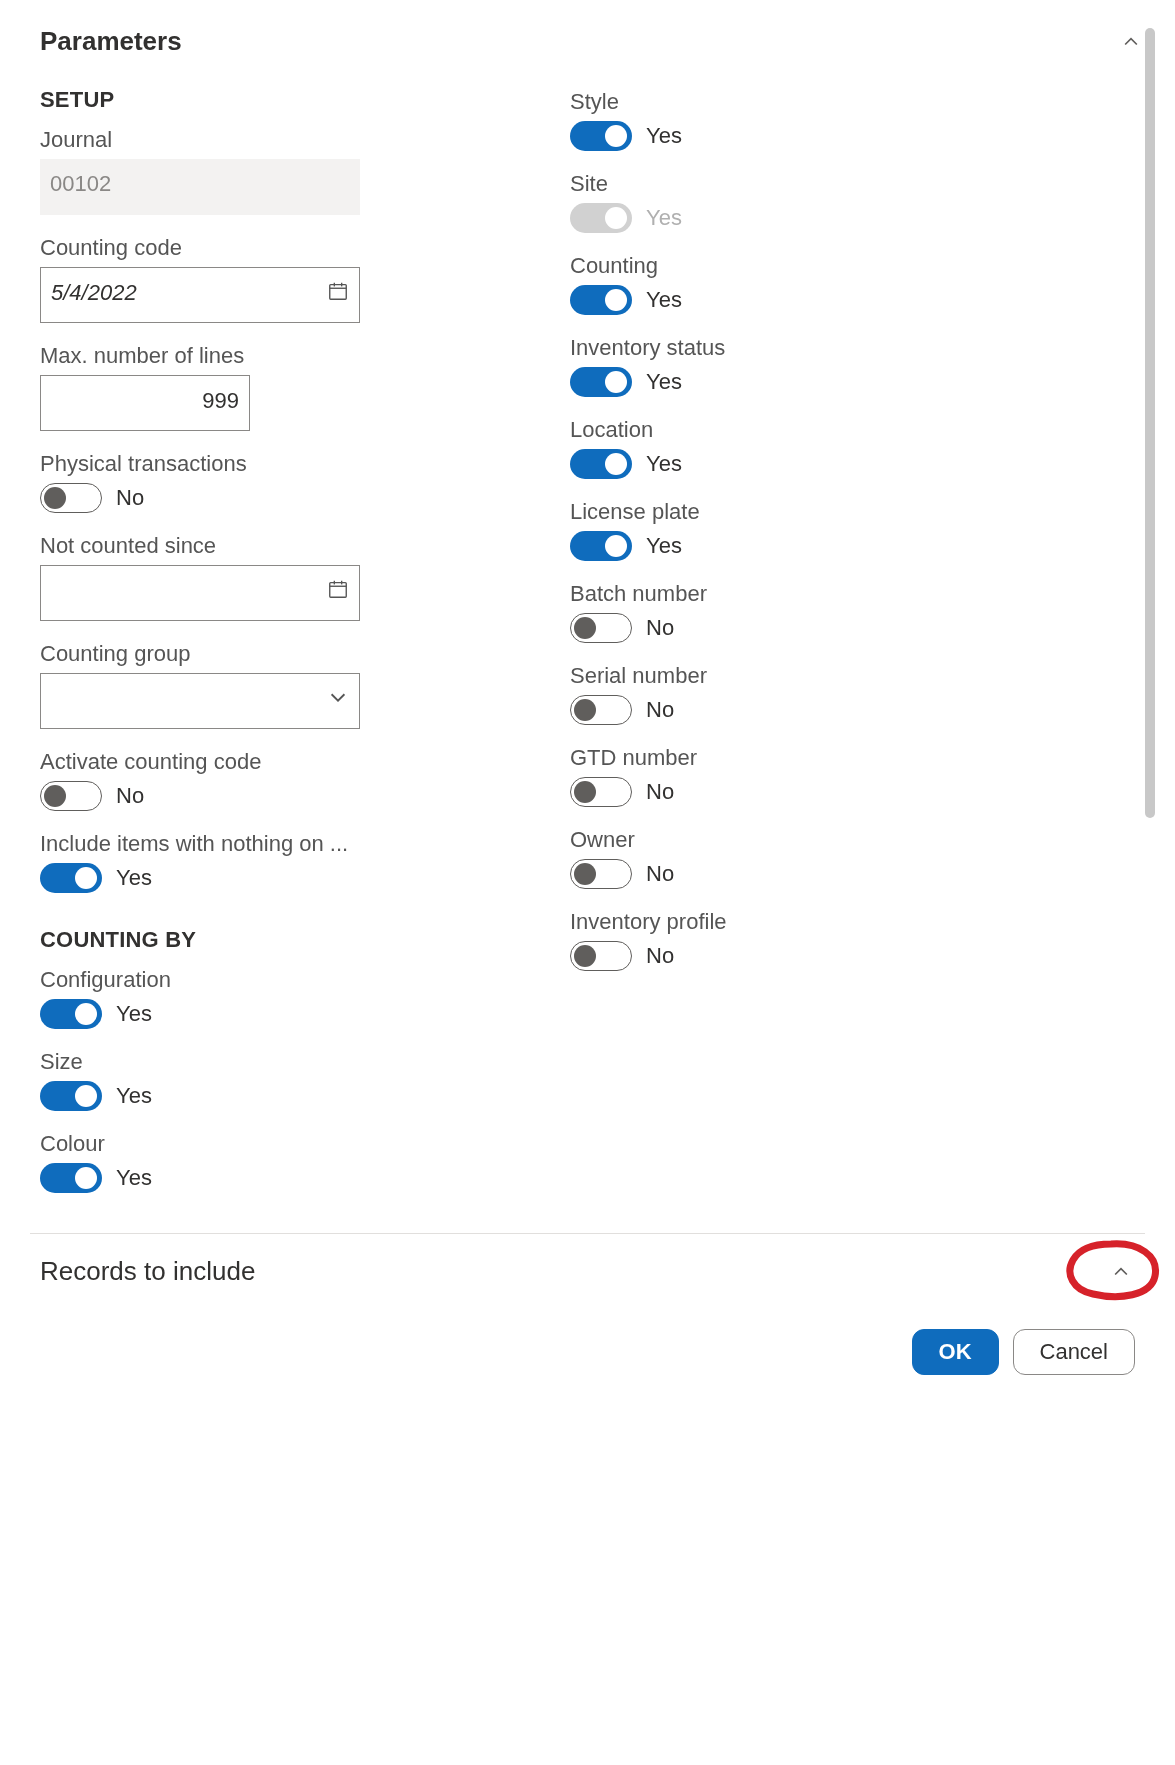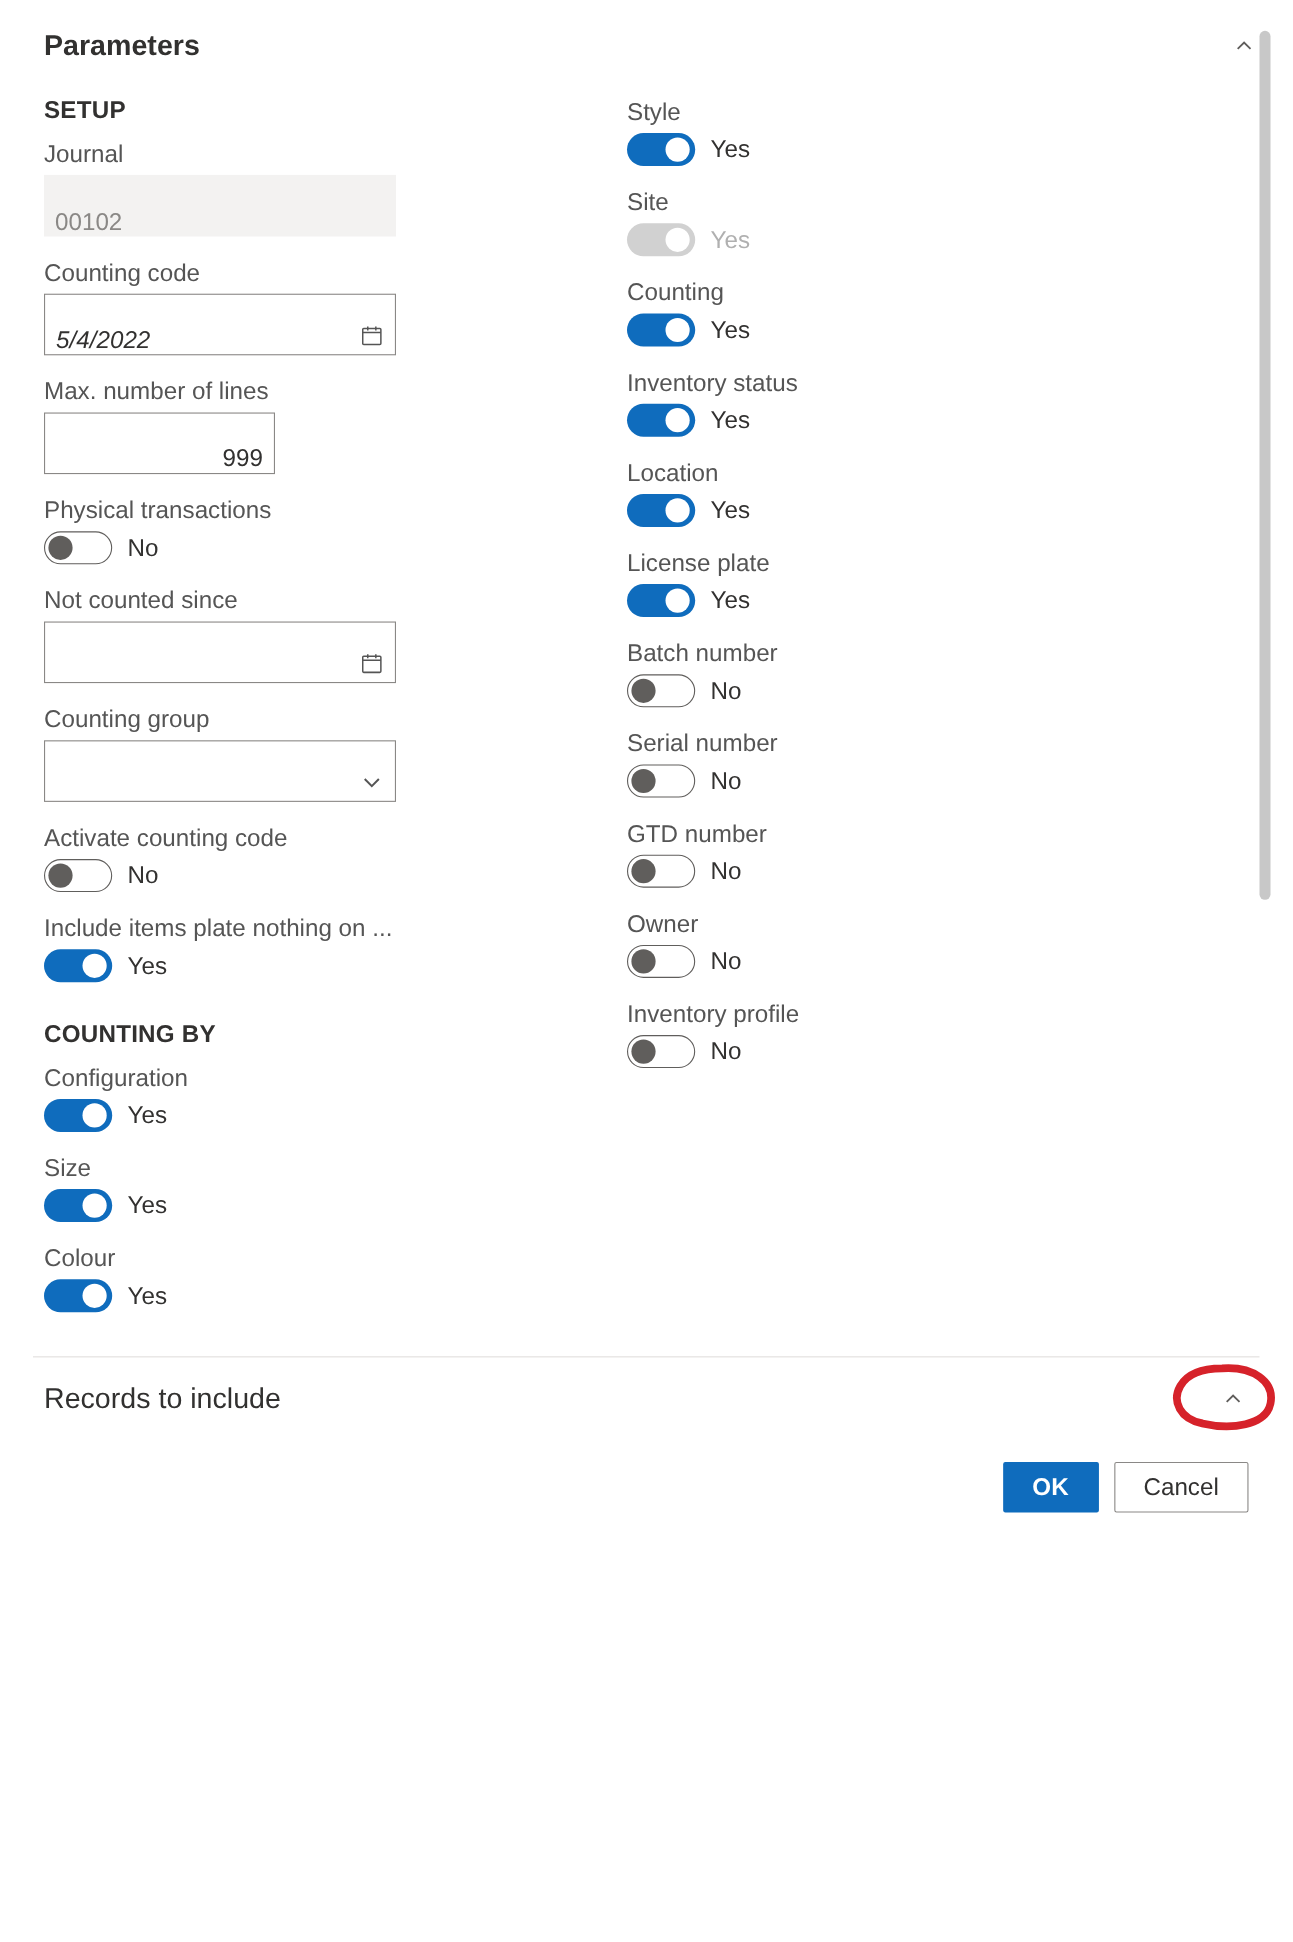--- a/index.html
+++ b/index.html
@@ -72,25 +72,25 @@
     color: #555;
     margin-bottom: 6px;
     white-space: nowrap;
     overflow: hidden;
     text-overflow: ellipsis;
     max-width: 430px;
   }
   .text-input {
     height: 56px;
     border: 1px solid #8a8886;
-    padding: 0 10px;
+    padding: 12px 10px;
     font-size: 22px;
     background: #fff;
     display: flex;
-    align-items: flex-end;
+    align-items: flex-start;
   }
   .text-input.disabled {
     border: none;
     background: #f3f2f1;
     color: #8a8886;
     width: 320px;
   }
   .text-input.date { width: 320px; justify-content: space-between; font-style: italic; }
   .text-input.num { width: 210px; justify-content: flex-end; }
   .text-input.select { width: 320px; justify-content: flex-end; }
@@ -154,21 +154,21 @@
   .footer {
     display:flex;
     justify-content:flex-end;
     gap: 14px;
     padding: 20px 10px 28px 10px;
   }
   .btn {
     height: 46px;
     padding: 0 26px;
     font-size: 22px;
-    border-radius: 2px;
+    border-radius: 12px;
     cursor: pointer;
     display:flex; align-items:center; justify-content:center;
   }
   .btn.primary { background:#0f6cbd; color:#fff; border:1px solid #0f6cbd; font-weight:600;}
   .btn.secondary { background:#fff; color:#323130; border:1px solid #8a8886; }
 </style>
 </head>
 <body>
 
 <div class="dialog">
@@ -266,21 +266,21 @@
           <div class="field-label">Activate counting code</div>
           <div class="toggle-row">
             <div class="toggle off">
                 <div class="knob"></div>
               </div>
             <span class="toggle-text">No</span>
           </div>
         </div>
 
         <div class="field">
-          <div class="field-label">Include items plate nothing on ...</div>
+          <div class="field-label">Include items with nothing on ...</div>
           <div class="toggle-row">
             <div class="toggle on">
                 <div class="knob"></div>
               </div>
             <span class="toggle-text">Yes</span>
           </div>
         </div>
 
         <div class="group-heading" style="margin-top:34px;">COUNTING BY</div>
 

